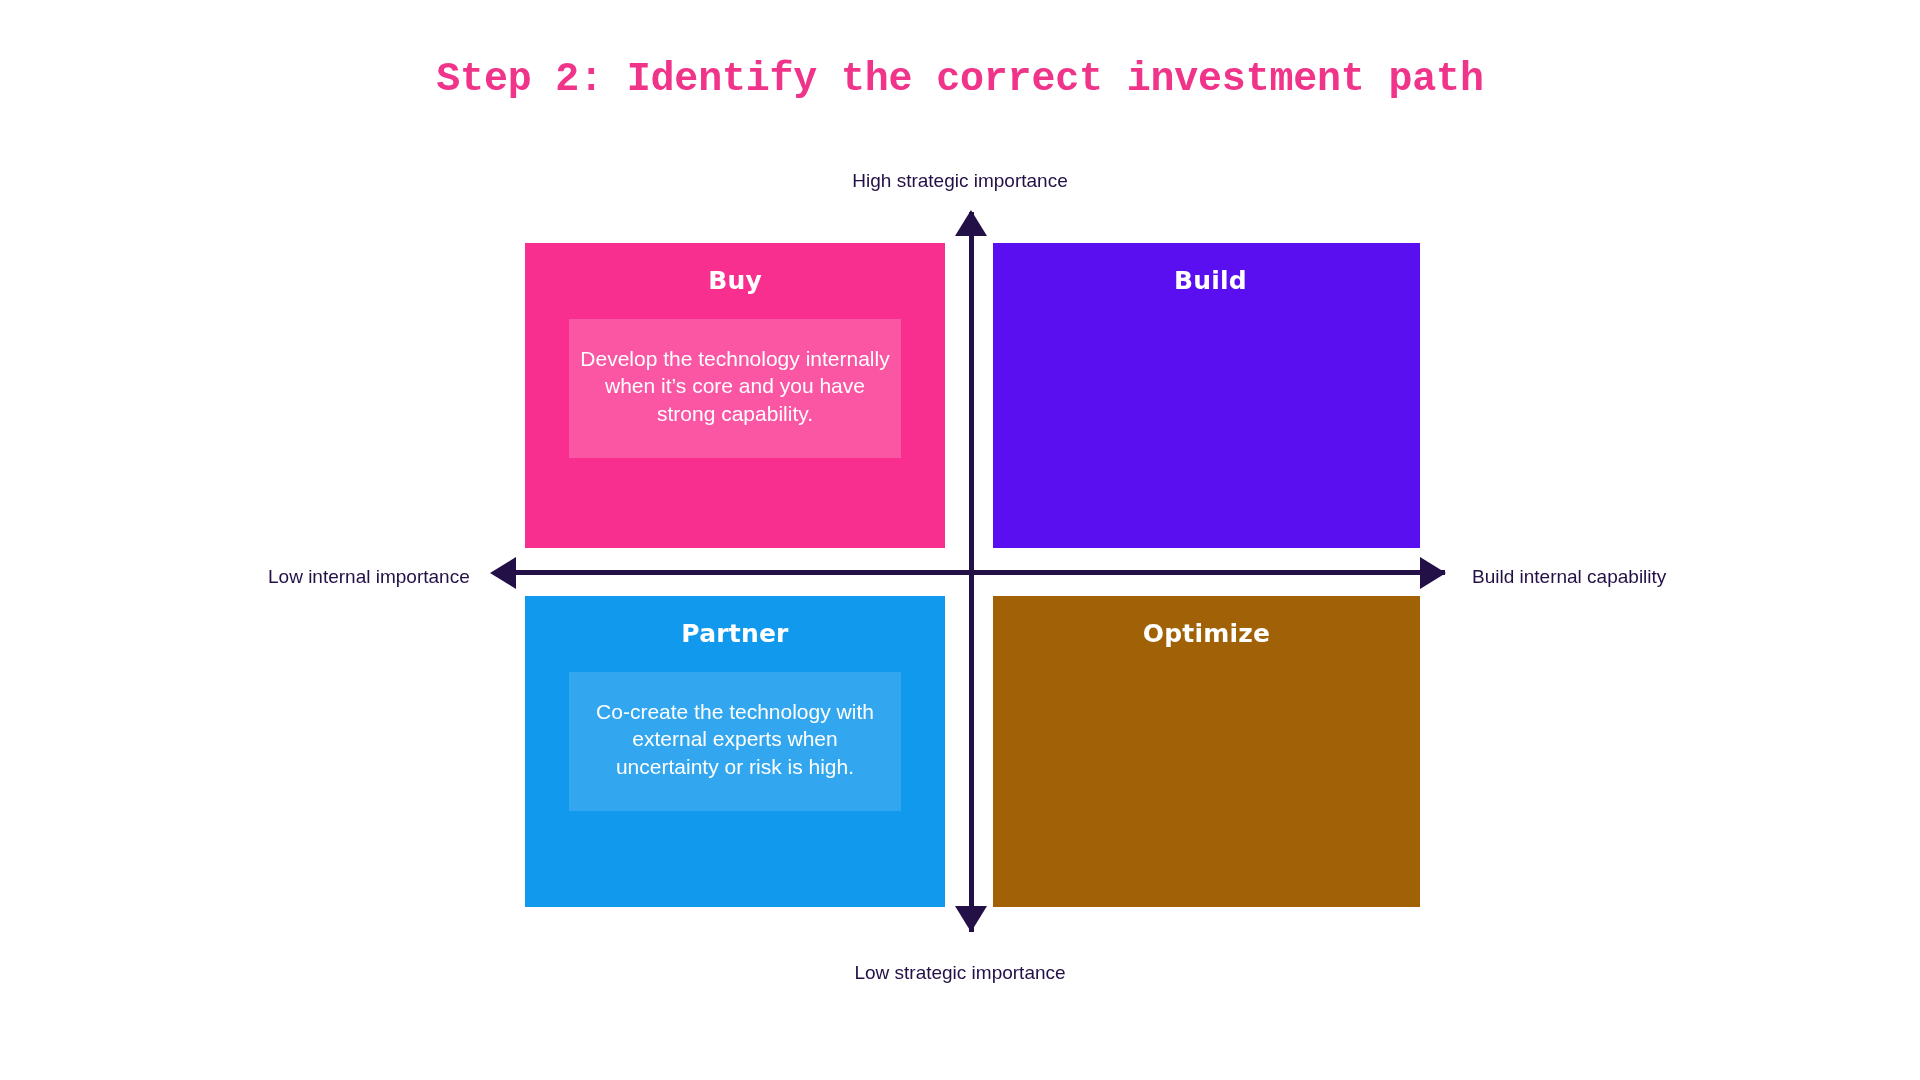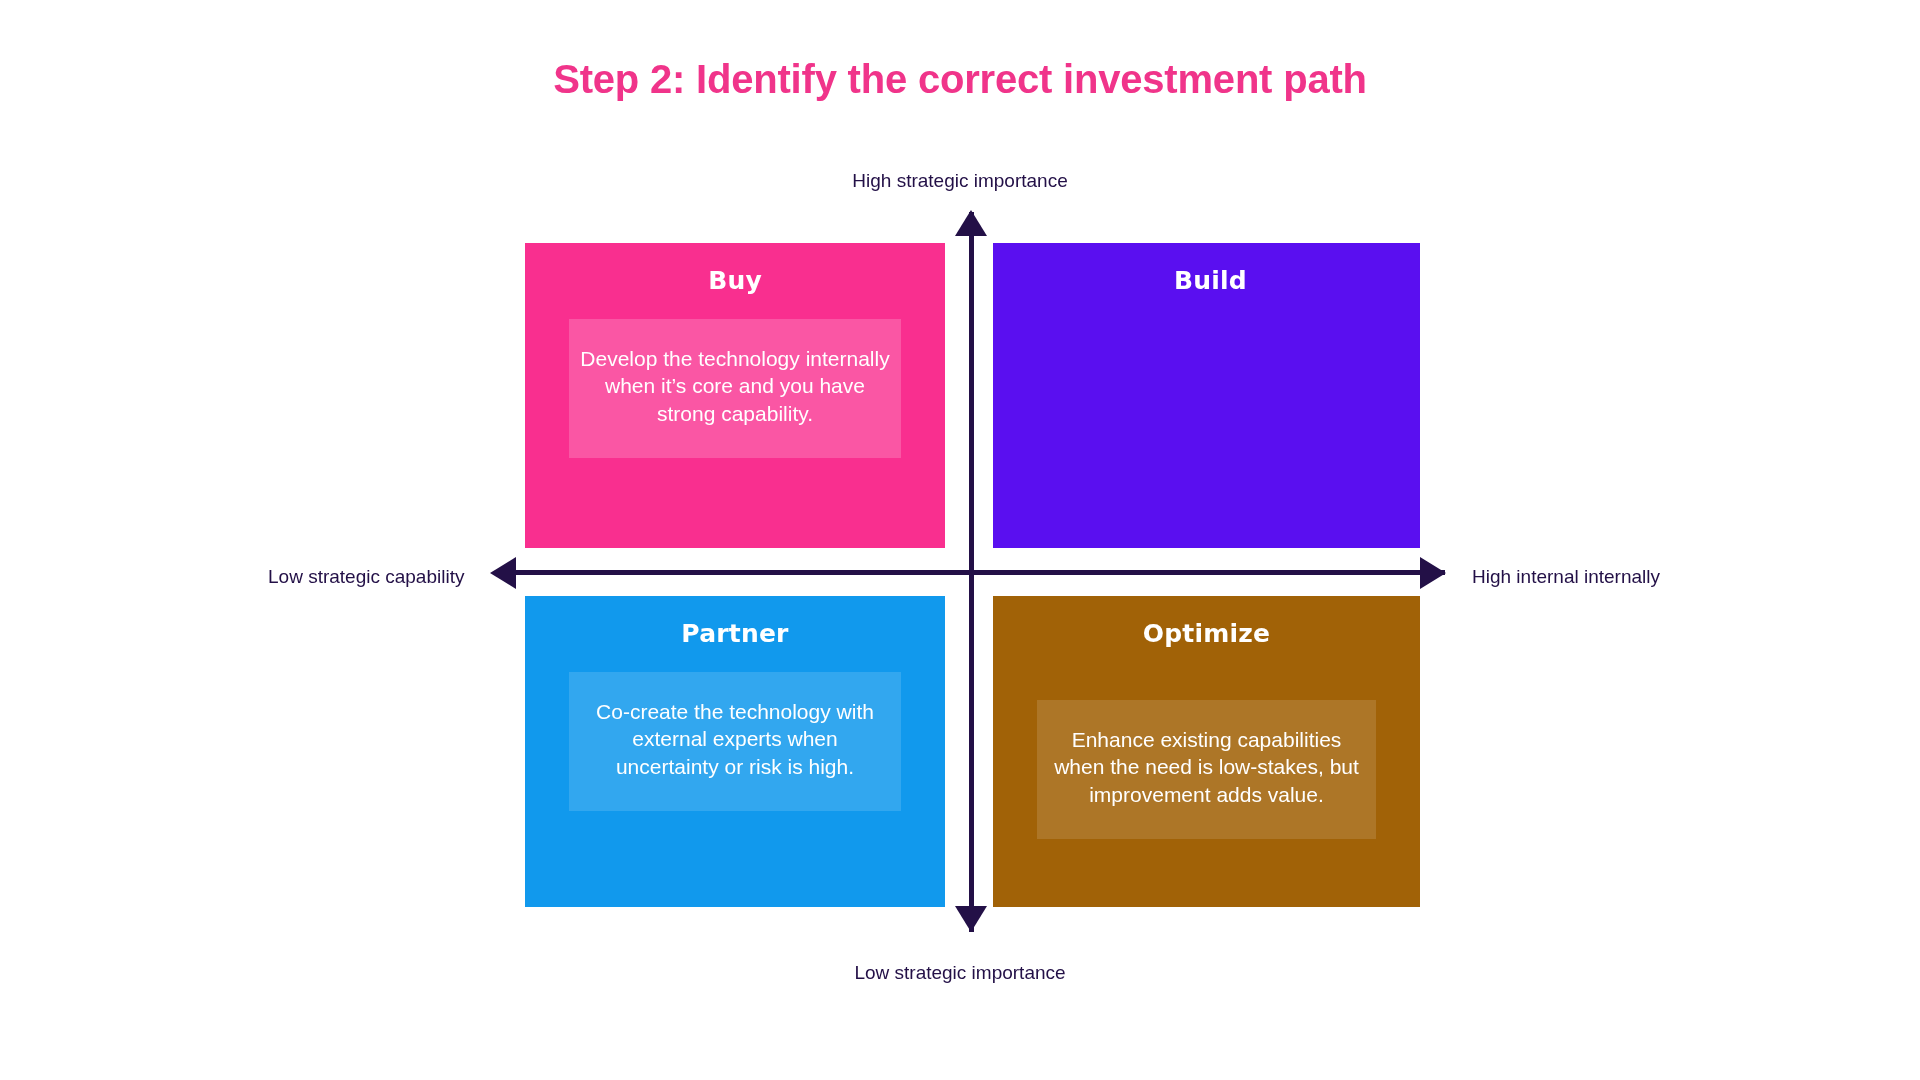--- a/index.html
+++ b/index.html
@@ -14,21 +14,21 @@
     position:relative;
     width:1920px; height:1080px;
     background:#ffffff;
   }
 
   
   .title {
     position:absolute;
     top:57px; left:0; width:1920px;
     text-align:center;
-    font-family:Liberation Sans, sans-serif;
+    font-family:Liberation Mono, monospace;
     font-size:40px;
     font-weight:bold;
     letter-spacing:-0.2px;
     color:#f0348a;
     white-space:nowrap;
   }
 
   
   .axis-label {
     position:absolute;
@@ -132,36 +132,35 @@
 
   <div class="arrow arrow-up"></div>
   <div class="arrow arrow-down"></div>
   <div class="arrow arrow-left"></div>
   <div class="arrow arrow-right"></div>
 
   <div class="axis-label axis-label-bottom">Low strategic importance</div>
 
   <div class="axis-label axis-label-top">High strategic importance</div>
 
-  <div class="axis-label axis-label-left">Low strategic capability</div>
+  <div class="axis-label axis-label-left">Low internal importance</div>
 
-  <div class="axis-label axis-label-right">High internal internally</div>
+  <div class="axis-label axis-label-right">Build internal capability</div>
 
   <div class="card" id="card-buy">
     <div class="card-title">Buy</div>
     <div class="card-body">Develop the technology internally when it’s core and you have strong capability.</div>
   </div>
 
   <div class="card" id="card-build">
     <div class="card-title">Build</div>
   </div>
 
   <div class="card" id="card-partner">
     <div class="card-title">Partner</div>
     <div class="card-body">Co-create the technology with external experts when uncertainty or risk is high.</div>
   </div>
 
   <div class="card" id="card-optimize">
     <div class="card-title">Optimize</div>
-    <div class="card-body">Enhance existing capabilities when the need is low-stakes, but improvement adds value.</div>
   </div>
 
 </div>
 
 </body></html>

